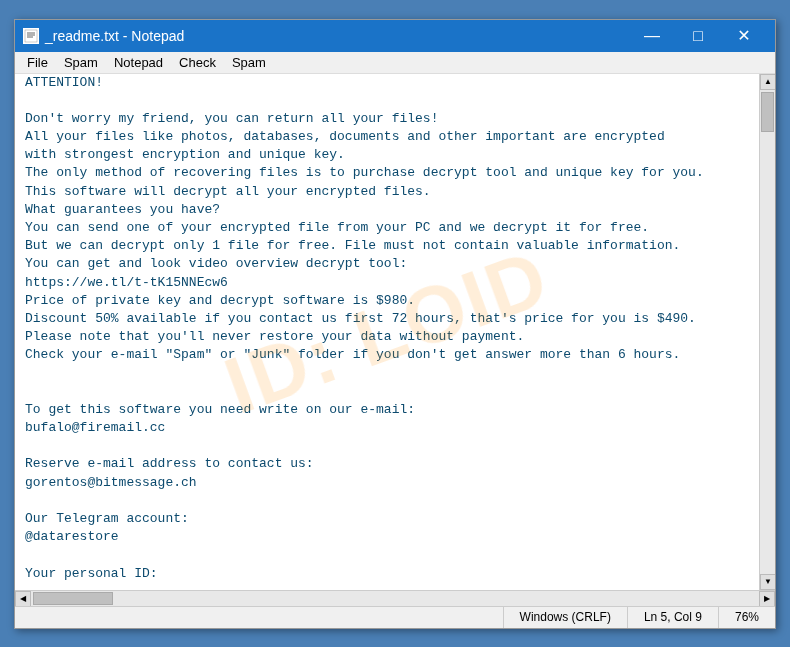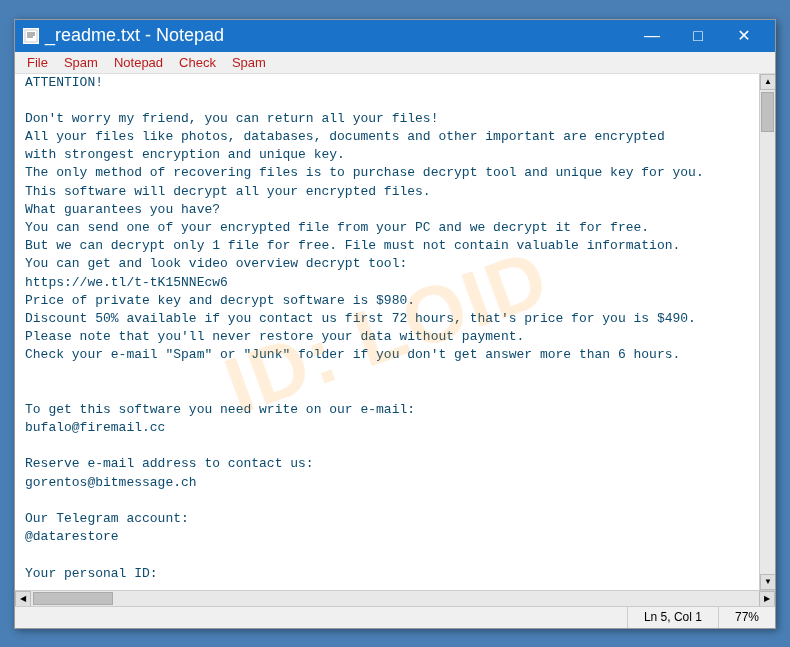--- a/index.html
+++ b/index.html
@@ -44,21 +44,21 @@
       background: #fff;
       font-size: 10px;
       display: flex;
       align-items: center;
       justify-content: center;
       color: #333;
     }
 
     .title-bar-text {
       color: white;
-      font-size: 18px;
+      font-size: 14px;
       flex: 1;
     }
 
     .title-bar-buttons {
       display: flex;
       gap: 0;
     }
 
     .title-btn {
       width: 46px;
@@ -80,21 +80,21 @@
       align-items: center;
       padding: 0 4px;
       font-size: 13px;
       border-bottom: 1px solid #ddd;
       flex-shrink: 0;
     }
 
     .menu-item {
       padding: 2px 8px;
       cursor: pointer;
-      color: #b91c1c;
+      color: #000000;
     }
 
     .content-area {
       flex: 1;
       display: flex;
       overflow: hidden;
     }
 
     .text-area-wrapper {
       flex: 1;
@@ -307,16 +307,17 @@
   <div class="scrollbar-h-wrapper">
     <div class="scroll-btn-h">◀</div>
     <div class="scroll-track-h">
       <div class="scroll-thumb-h"></div>
     </div>
     <div class="scroll-btn-h">▶</div>
   </div>
 
   <div class="status-bar">
     <div class="status-spacer"></div>
-    <div class="status-item">Ln 5, Col 1</div>
-    <div class="status-item">77%</div>
+    <div class="status-item">Windows (CRLF)</div>
+    <div class="status-item">Ln 5, Col 9</div>
+    <div class="status-item">76%</div>
   </div>
 </div>
 
 </body></html>

